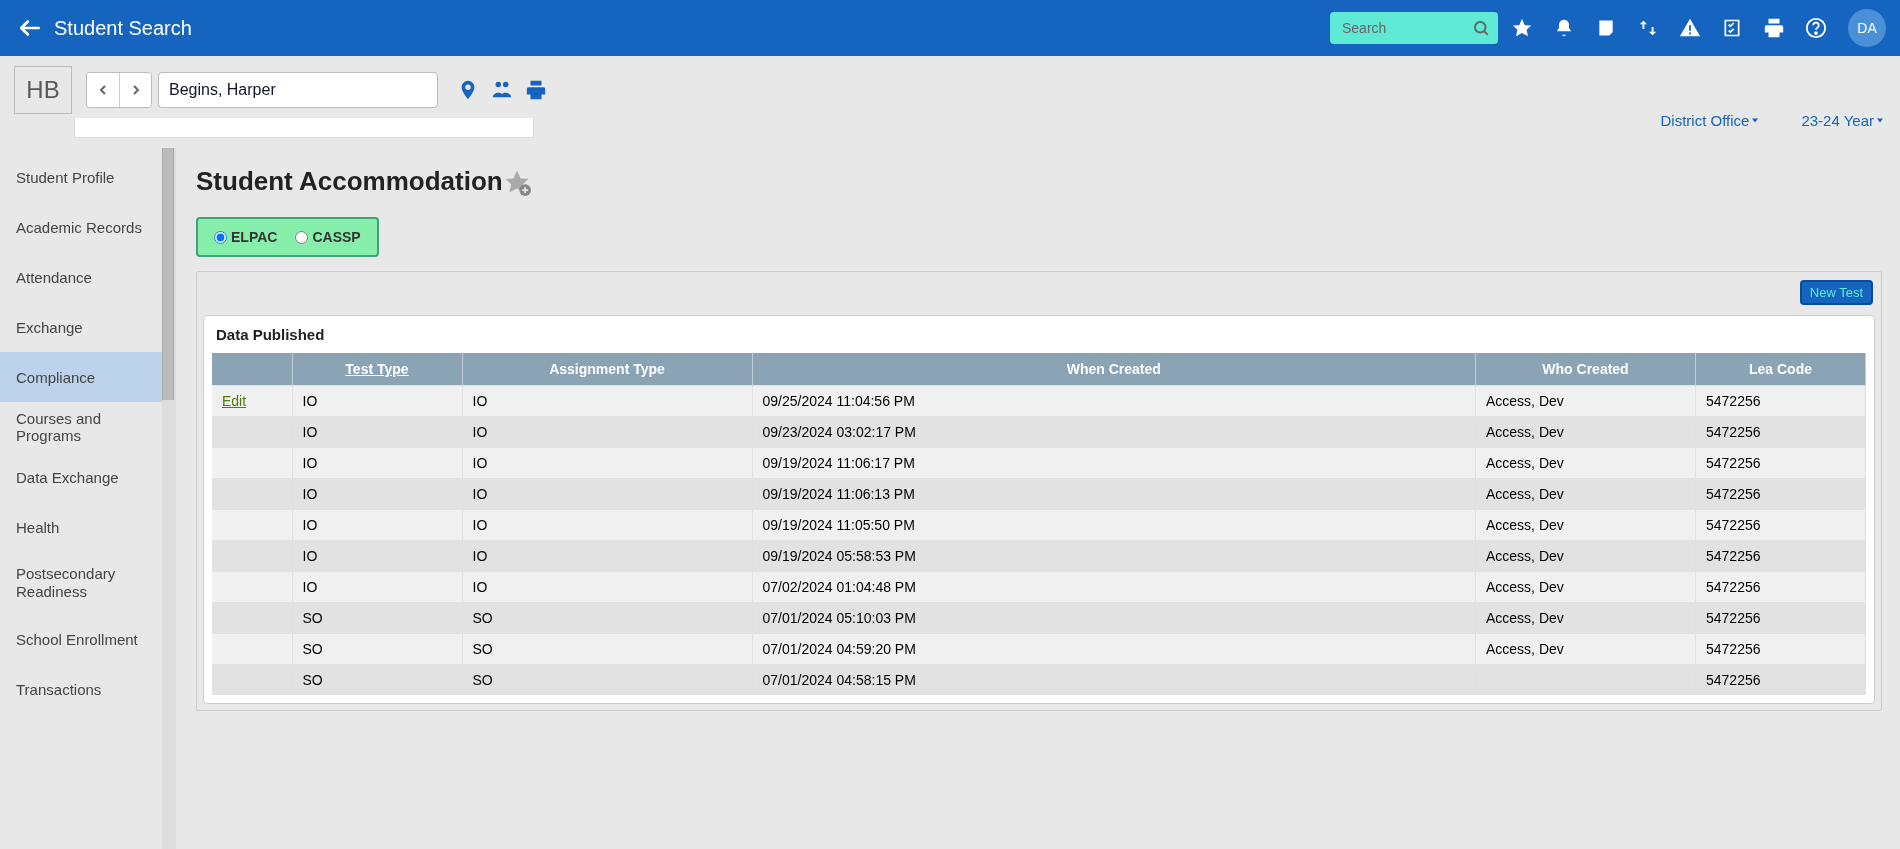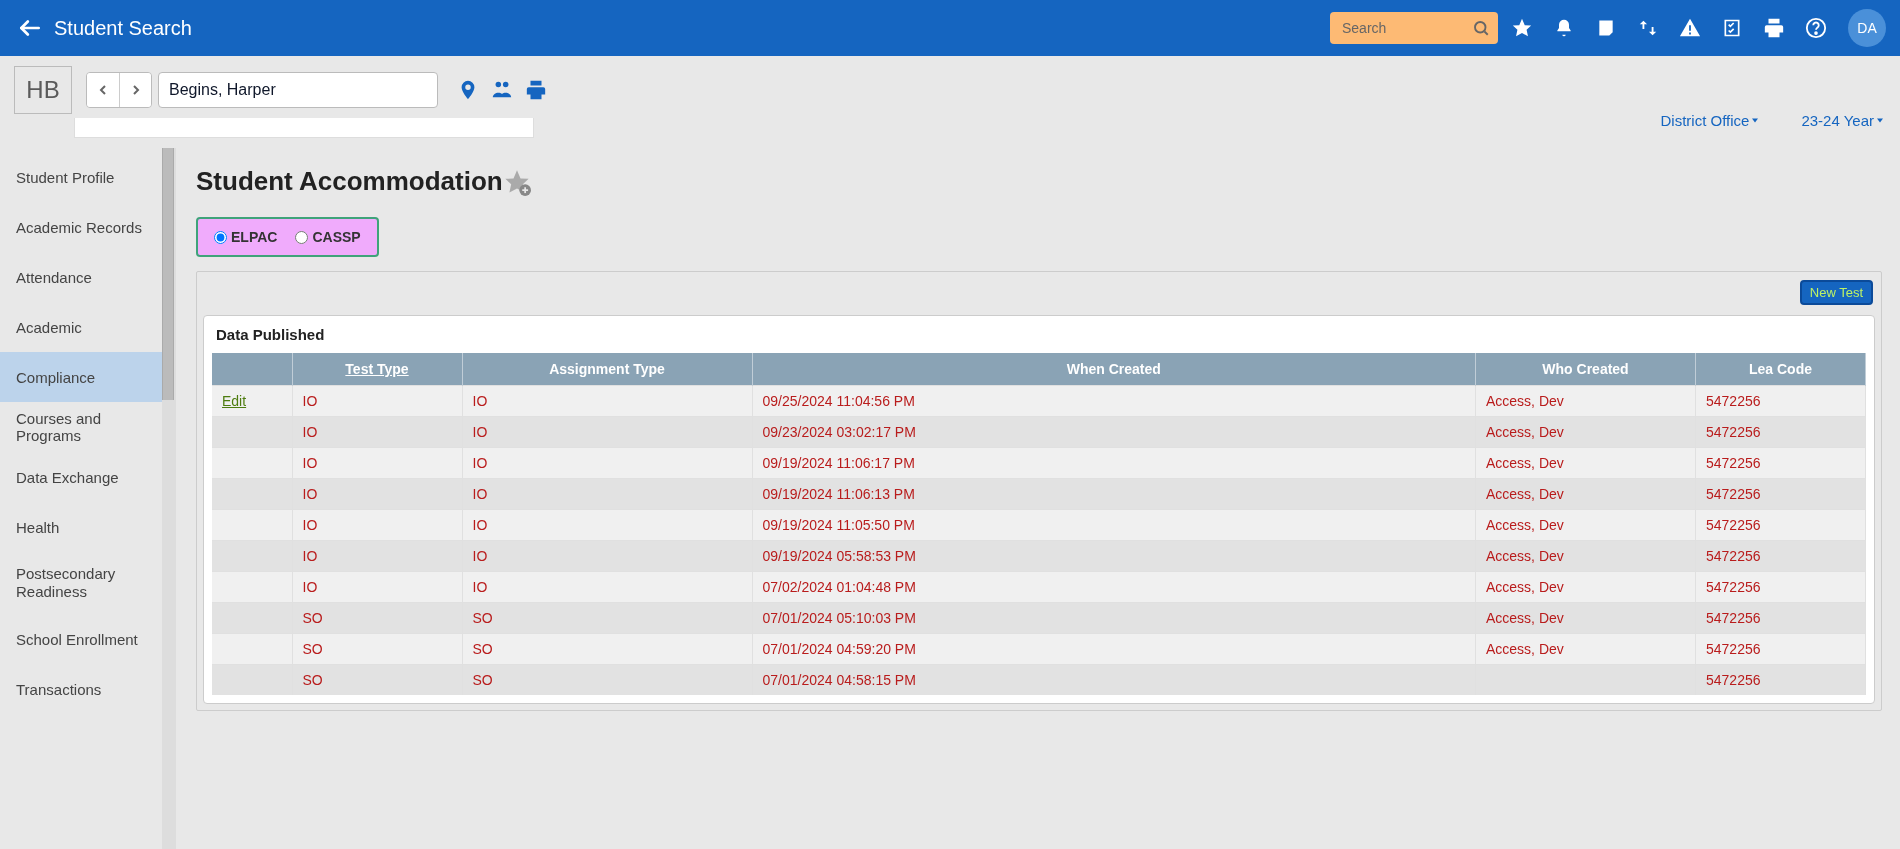--- a/index.html
+++ b/index.html
@@ -33,21 +33,21 @@
   .topbar .spacer { flex: 1; }
   .topbar .search-wrap {
     position: relative;
     margin-right: 12px;
   }
   .topbar .search-input {
     width: 168px;
     height: 32px;
     border: none;
     border-radius: 4px;
-    background: #fdba74;
+    background: #5eead4;
     padding: 0 36px 0 12px;
     font-size: 14px;
     color: #666;
   }
   .topbar .search-input::placeholder { color: #666; }
   .topbar .search-icon-btn {
     position: absolute;
     right: 6px; top: 50%;
     transform: translateY(-50%);
     width: 22px; height: 22px;
@@ -227,21 +227,21 @@
     width:28px; height:28px;
   }
 
   .radio-box {
     display:inline-flex;
     align-items:center;
     gap:18px;
     border:2px solid #3fa37a;
     border-radius:4px;
     padding:10px 16px;
-    background:#f0abfc;
+    background:#86efac;
     margin-bottom:14px;
   }
   .radio-opt {
     display:flex;
     align-items:center;
     gap:4px;
     font-weight:600;
     color:#333;
     font-size:14px;
   }
@@ -253,21 +253,21 @@
     background:#e8e8e8;
     padding:6px;
   }
   .new-test-row {
     display:flex;
     justify-content:flex-end;
     padding:2px 2px 10px 2px;
   }
   .new-test-btn {
     background:#1565c0;
-    color:#bef264;
+    color:#5eead4;
     border:2px solid #0b4a99;
     border-radius:4px;
     padding:3px 8px;
     font-size:13px;
     font-weight:500;
     cursor:pointer;
   }
 
   .data-panel {
     border:1px solid #ccc;
@@ -294,21 +294,21 @@
     font-weight:600;
     padding:8px 10px;
     text-align:center;
     border-right:1px solid #c0cdd7;
   }
   table.grid th:first-child { width:80px; }
   table.grid td {
     padding:7px 10px;
     border-right:1px solid #e0e0e0;
     border-top:1px solid #e0e0e0;
-    color:#b91c1c;
+    color:#000000;
   }
   table.grid tbody tr:nth-child(odd) td {
     background:#f0f0f0;
   }
   table.grid tbody tr:nth-child(even) td {
     background:#e2e2e2;
   }
   table.grid td.link {
     color:#4d7c0f;
     text-decoration:underline;
@@ -452,21 +452,21 @@
         </div>
         <div class="side-item">
           <span>Academic Records</span>
           <span class="arrow-r">▶</span>
         </div>
         <div class="side-item">
           <span>Attendance</span>
           <span class="arrow-r">▶</span>
         </div>
         <div class="side-item">
-          <span>Academic</span>
+          <span>Exchange</span>
           <span class="arrow-r">▶</span>
         </div>
         <div class="side-item active">
           <span>Compliance</span>
           <span class="arrow-r">▶</span>
         </div>
         <div class="side-item">
           <span>Courses and Programs</span>
           <span class="arrow-r">▶</span>
         </div>

